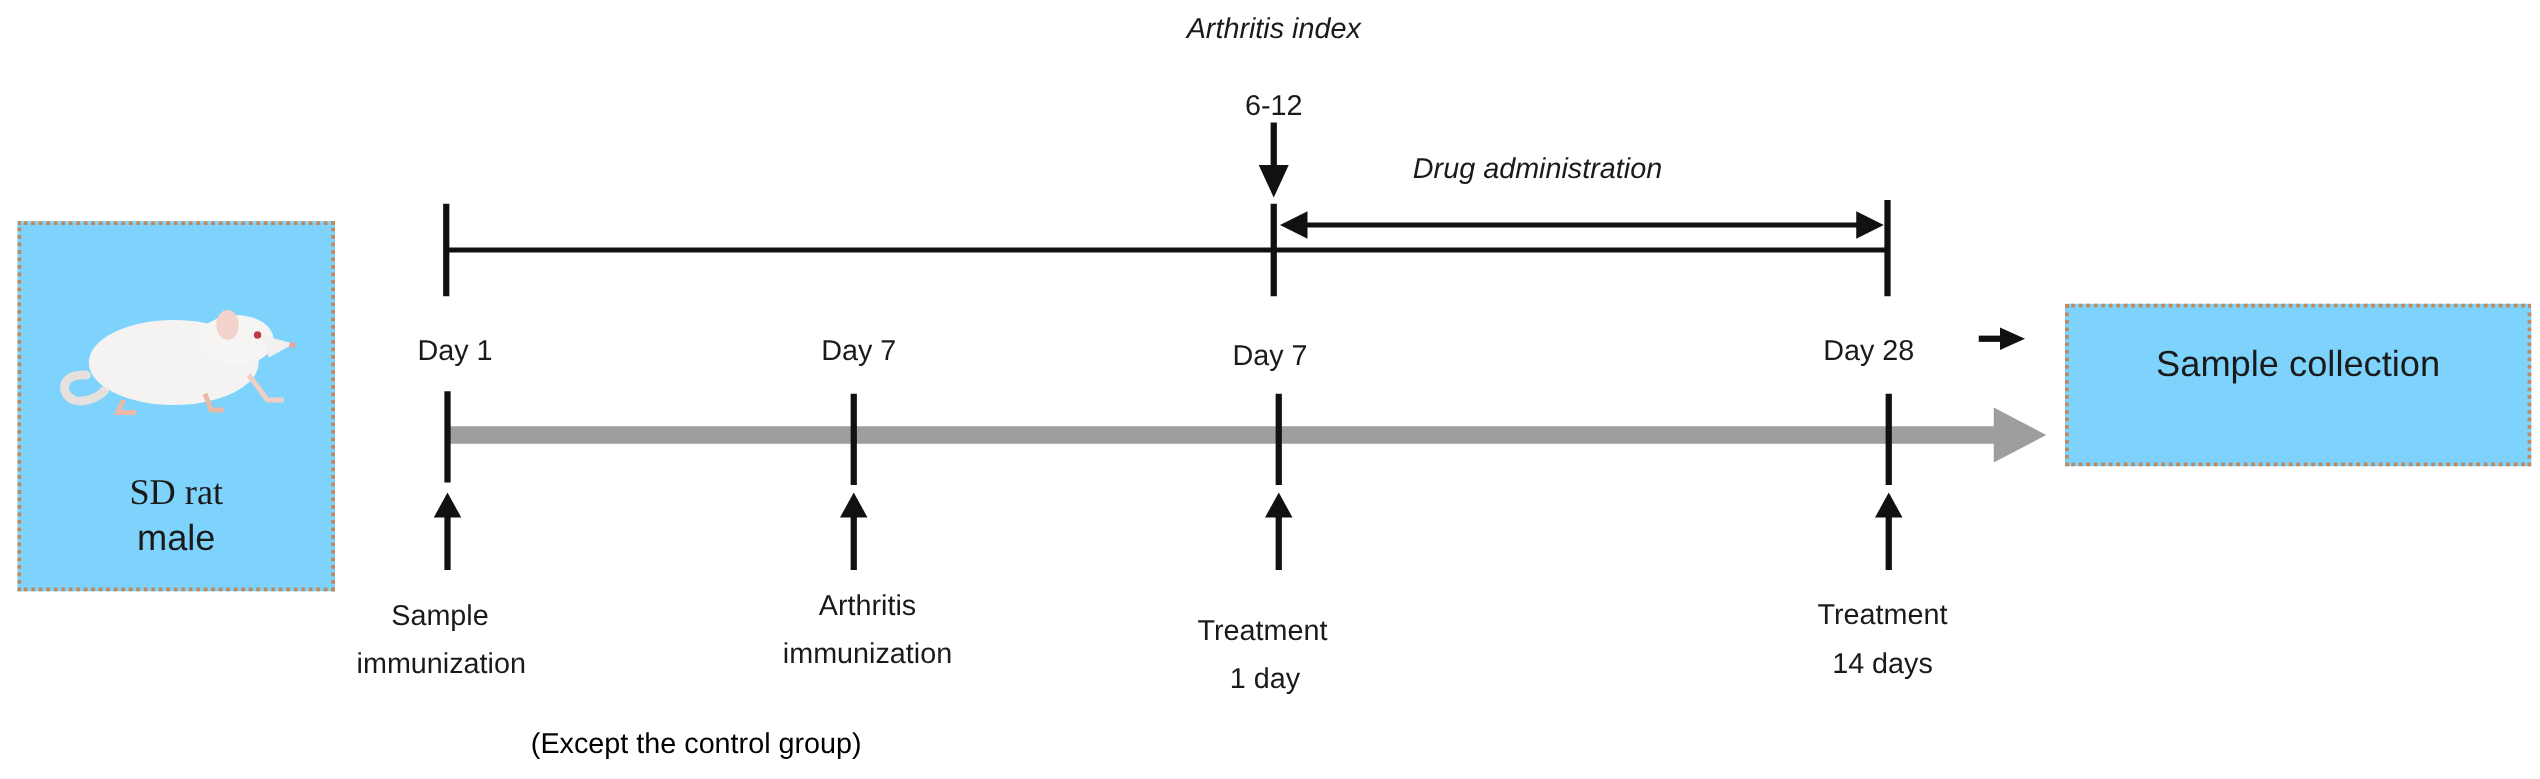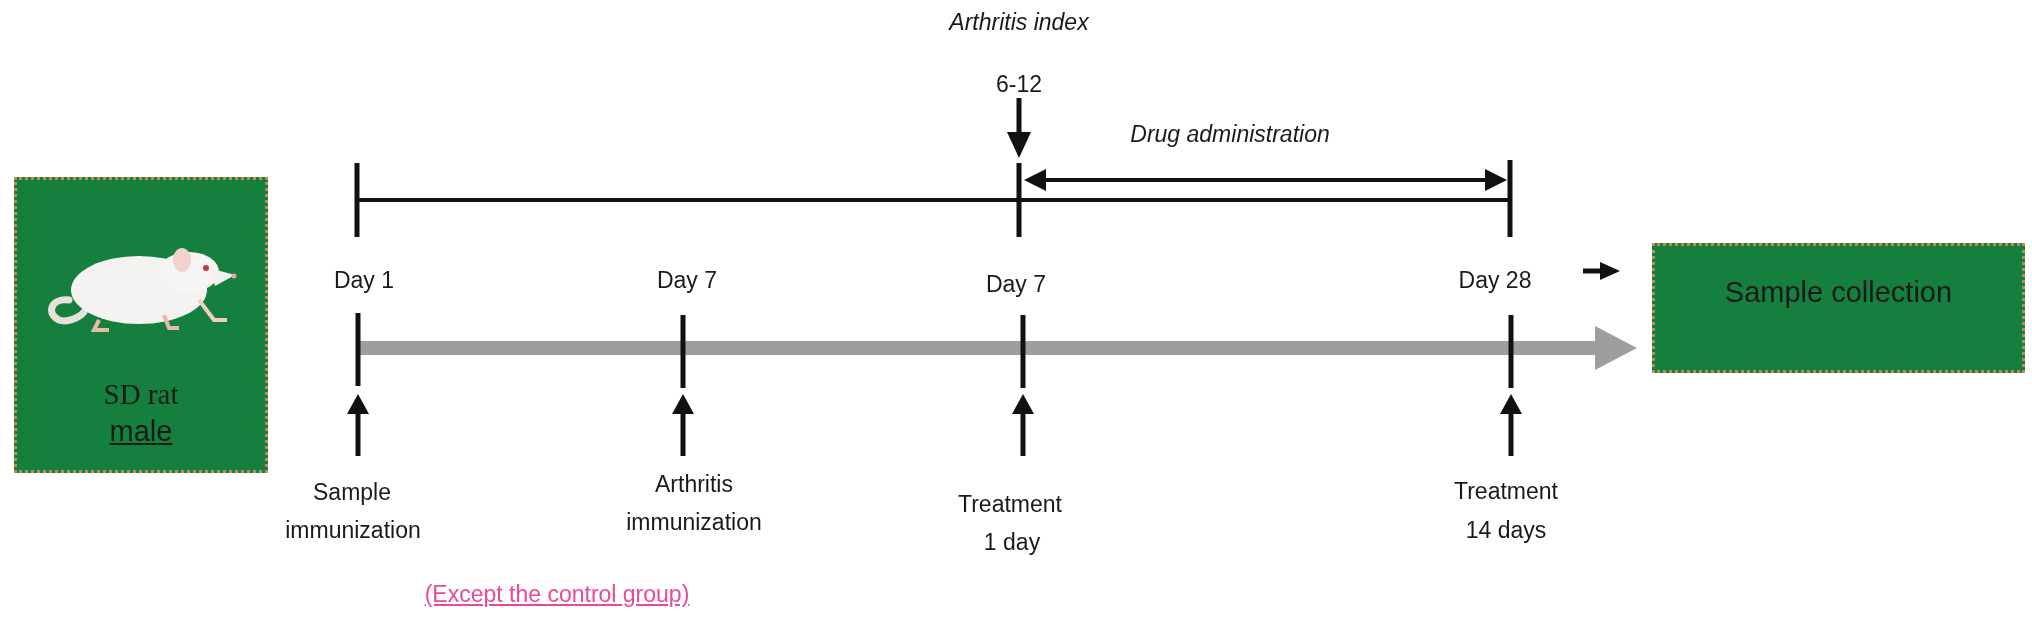--- a/index.html
+++ b/index.html
@@ -2,23 +2,23 @@
 <html><head>
   <meta charset="utf-8">
   <style>
     html, body { margin: 0; padding: 0; background: #ffffff; }
     body { width: 2032px; height: 623px; position: relative; overflow: hidden;
            font-family: "Liberation Sans", "DejaVu Sans", sans-serif; color: #1a1a1a; }
     .abs { position: absolute; }
     svg.diagram { position: absolute; left: 0; top: 0; }
     .lbl { position: absolute; font-size: 23px; line-height: 36px; text-align: center; white-space: nowrap; transform: translateX(-50%); }
     .italic { font-style: italic; }
-    .box { position: absolute; border: 3px dotted #c08a5a; box-sizing: border-box; background: #15803d; }
+    .box { position: absolute; border: 3px dotted #c08a5a; box-sizing: border-box; background: #7dd3fc; }
     .box-text { position: absolute; left: 0; right: 0; text-align: center; font-size: 29px; line-height: 37px; }
-    .note { color: #ec4899; text-decoration: underline; }
+    .note { color: #000000; }
   </style>
 </head>
 <body>
 
 <svg class="diagram" width="2032" height="623" viewBox="0 0 2032 623">
   <defs>
     <marker id="ahead" markerWidth="6" markerHeight="6" refX="3" refY="3" orient="auto" markerUnits="strokeWidth">
       <path d="M0,0 L6,3 L0,6 z" fill="#111"></path>
     </marker>
   </defs>
@@ -85,21 +85,21 @@
     <ellipse cx="150" cy="52" rx="30" ry="20" fill="#f6f5f4"></ellipse>
     <path d="M170,48 L196,55 L176,66 z" fill="#f3f1ef"></path>
     <ellipse cx="143" cy="40" rx="9" ry="12" fill="#f2d3cc"></ellipse>
     <circle cx="167" cy="48" r="3" fill="#c0394a"></circle>
     <circle cx="195" cy="56" r="2.5" fill="#e7a3a0"></circle>
     <path d="M60,100 L55,110 L70,110" fill="none" stroke="#eab9a8" stroke-width="4"></path>
     <path d="M125,95 L130,108 L140,108" fill="none" stroke="#eab9a8" stroke-width="4"></path>
     <path d="M160,80 L175,100 L188,100" fill="none" stroke="#efcfc4" stroke-width="4"></path>
   </svg>
   <div class="box-text" style="top:196px;font-family:Liberation Serif, serif;">SD rat</div>
-  <div class="box-text" style="top:233px;text-decoration:underline;">male</div>
+  <div class="box-text" style="top:233px;">male</div>
 </div>
 
 <div class="lbl italic" style="left:1019px; top:4px;">Arthritis index</div>
 <div class="lbl" style="left:1019px; top:66px;">6-12</div>
 <div class="lbl italic" style="left:1230px; top:116px;">Drug administration</div>
 
 <div class="lbl" style="left:364px; top:262px;">Day 1</div>
 <div class="lbl" style="left:687px; top:262px;">Day 7</div>
 <div class="lbl" style="left:1016px; top:266px;">Day 7</div>
 <div class="lbl" style="left:1495px; top:262px;">Day 28</div>

